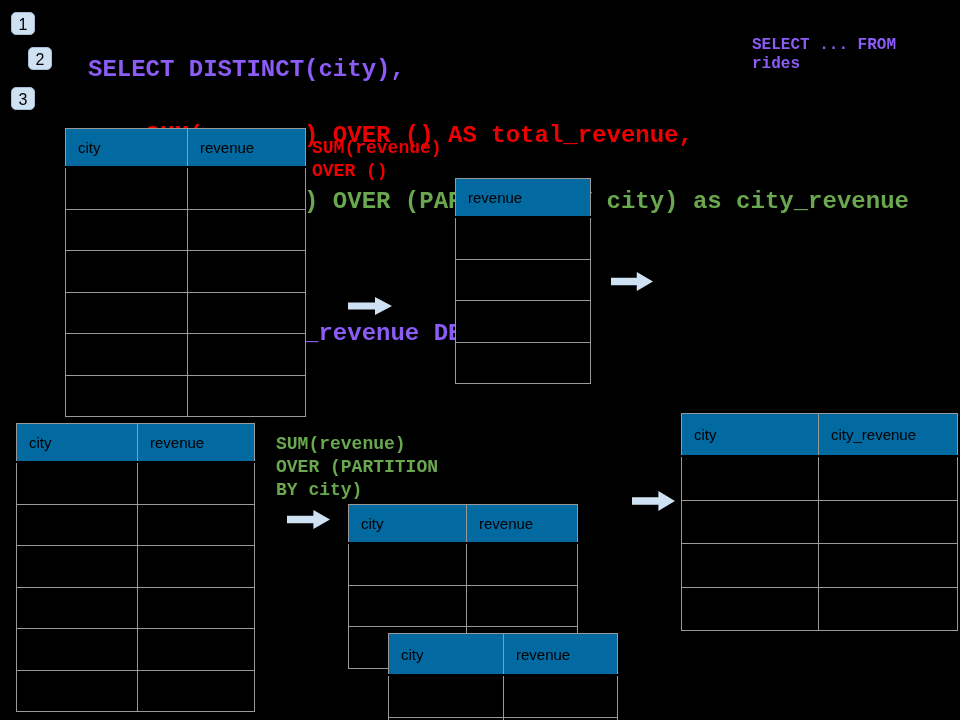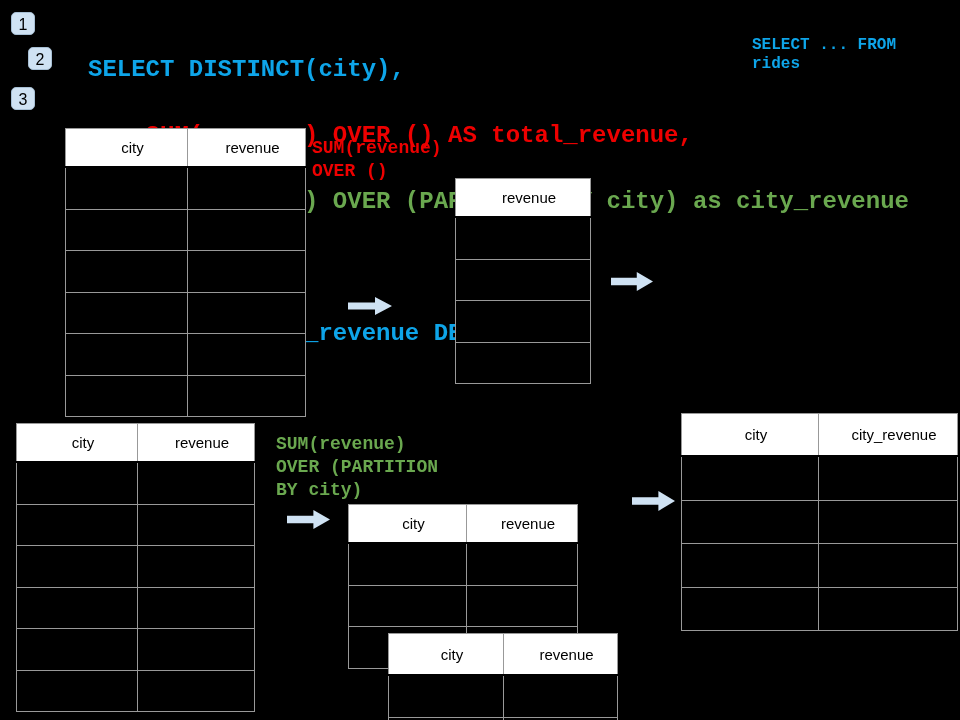--- a/index.html
+++ b/index.html
@@ -26,42 +26,42 @@
     box-sizing: border-box;
     font-family: "Liberation Sans", sans-serif;
   }
   
   .mono {
     font-family: "Liberation Mono", "DejaVu Sans Mono", monospace;
     font-weight: bold;
     white-space: pre;
   }
   #sql-block { position: absolute; left: 88px; top: 15px; font-size: 24px; line-height: 22px; }
-  .c-purple { color: #0ea5e9; }
+  .c-purple { color: #8b5cf6; }
   .c-red    { color: #EE0000; }
   .c-green  { color: #6AA84F; }
   #side-note   { position: absolute; left: 752px; top: 36px;  font-size: 16px; line-height: 19px; }
   #label-total { position: absolute; left: 312px; top: 137px; font-size: 18px; line-height: 23px; }
   #label-part  { position: absolute; left: 276px; top: 433px; font-size: 18px; line-height: 23px; }
   
   table.tbl {
     position: absolute;
     border-collapse: collapse;
     table-layout: fixed;
     background: transparent;
   }
   table.tbl th {
-    background: #ffffff;
+    background: #0369a1;
     border: 1px solid #999999;
     border-bottom: 2px solid #000;
     height: 37px;
     font-size: 15px;
     font-weight: normal;
     color: #000;
-    text-align: center;
+    text-align: left;
     padding: 0 0 0 12px;
     box-sizing: content-box;
   }
   table.tbl td {
     background: #000;
     border: 1px solid #999999;
     height: 40.5px;
     padding: 0;
   }
   table.tbl.big th { height: 41px; }

